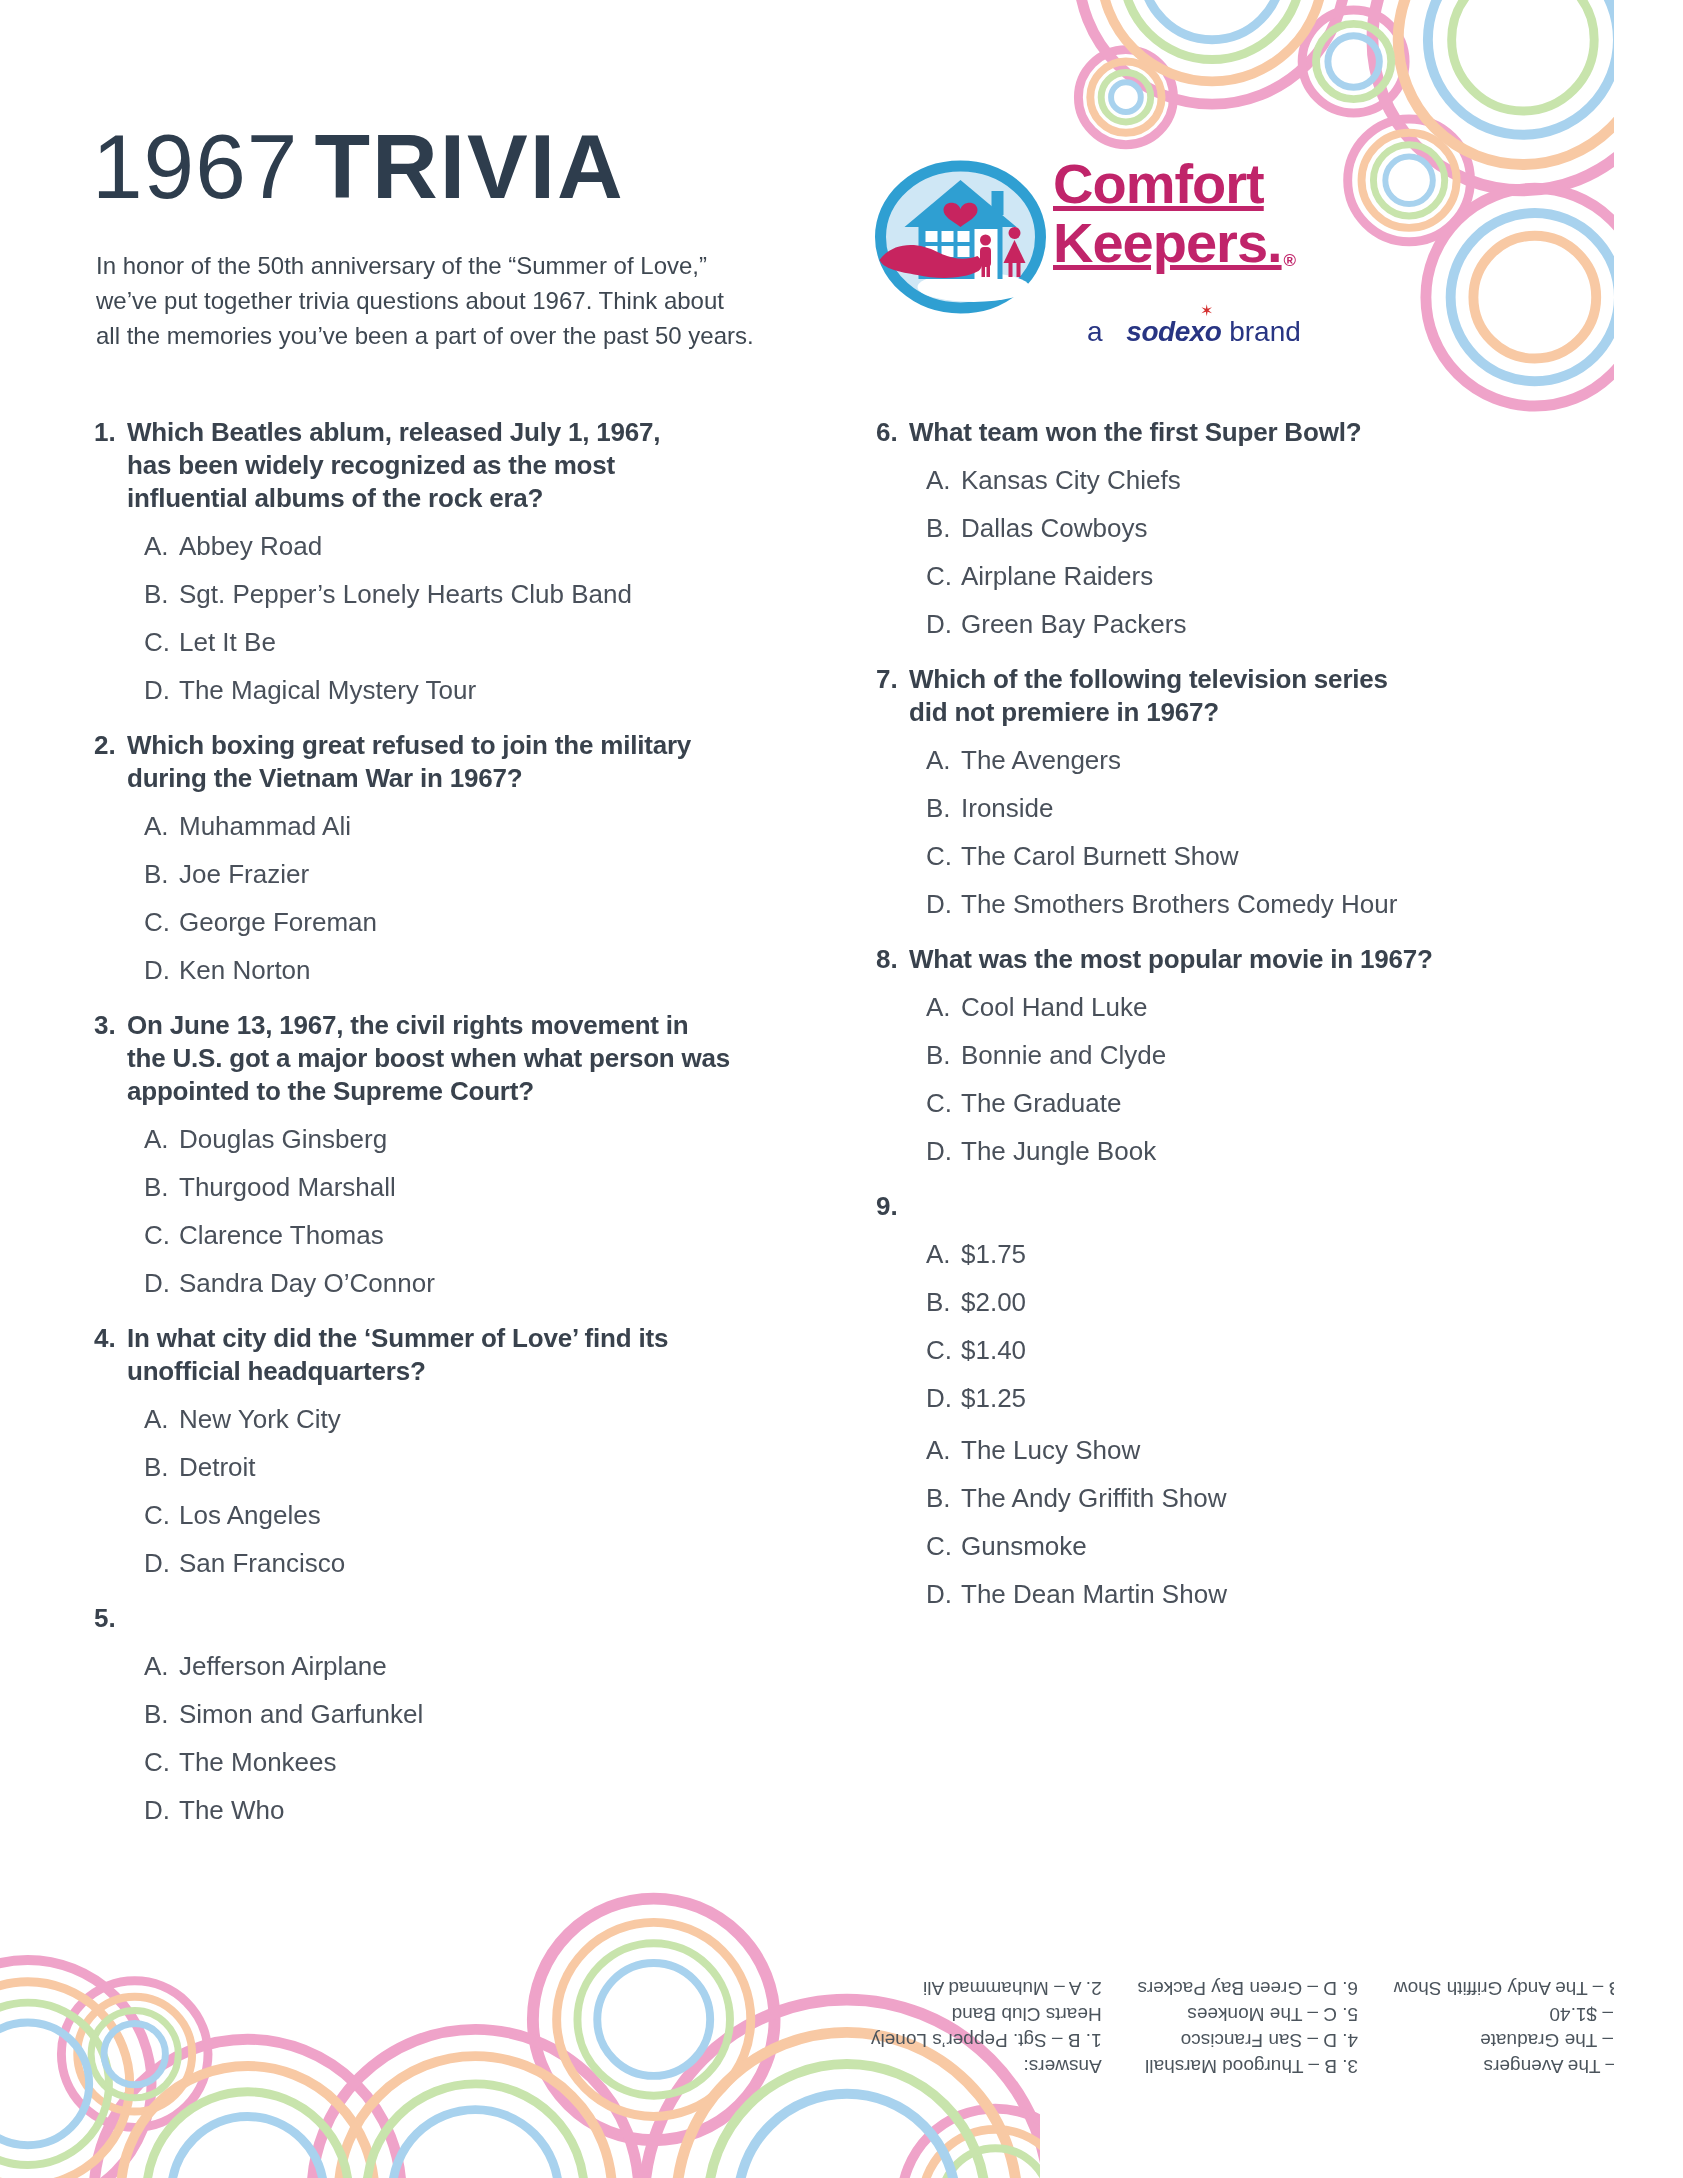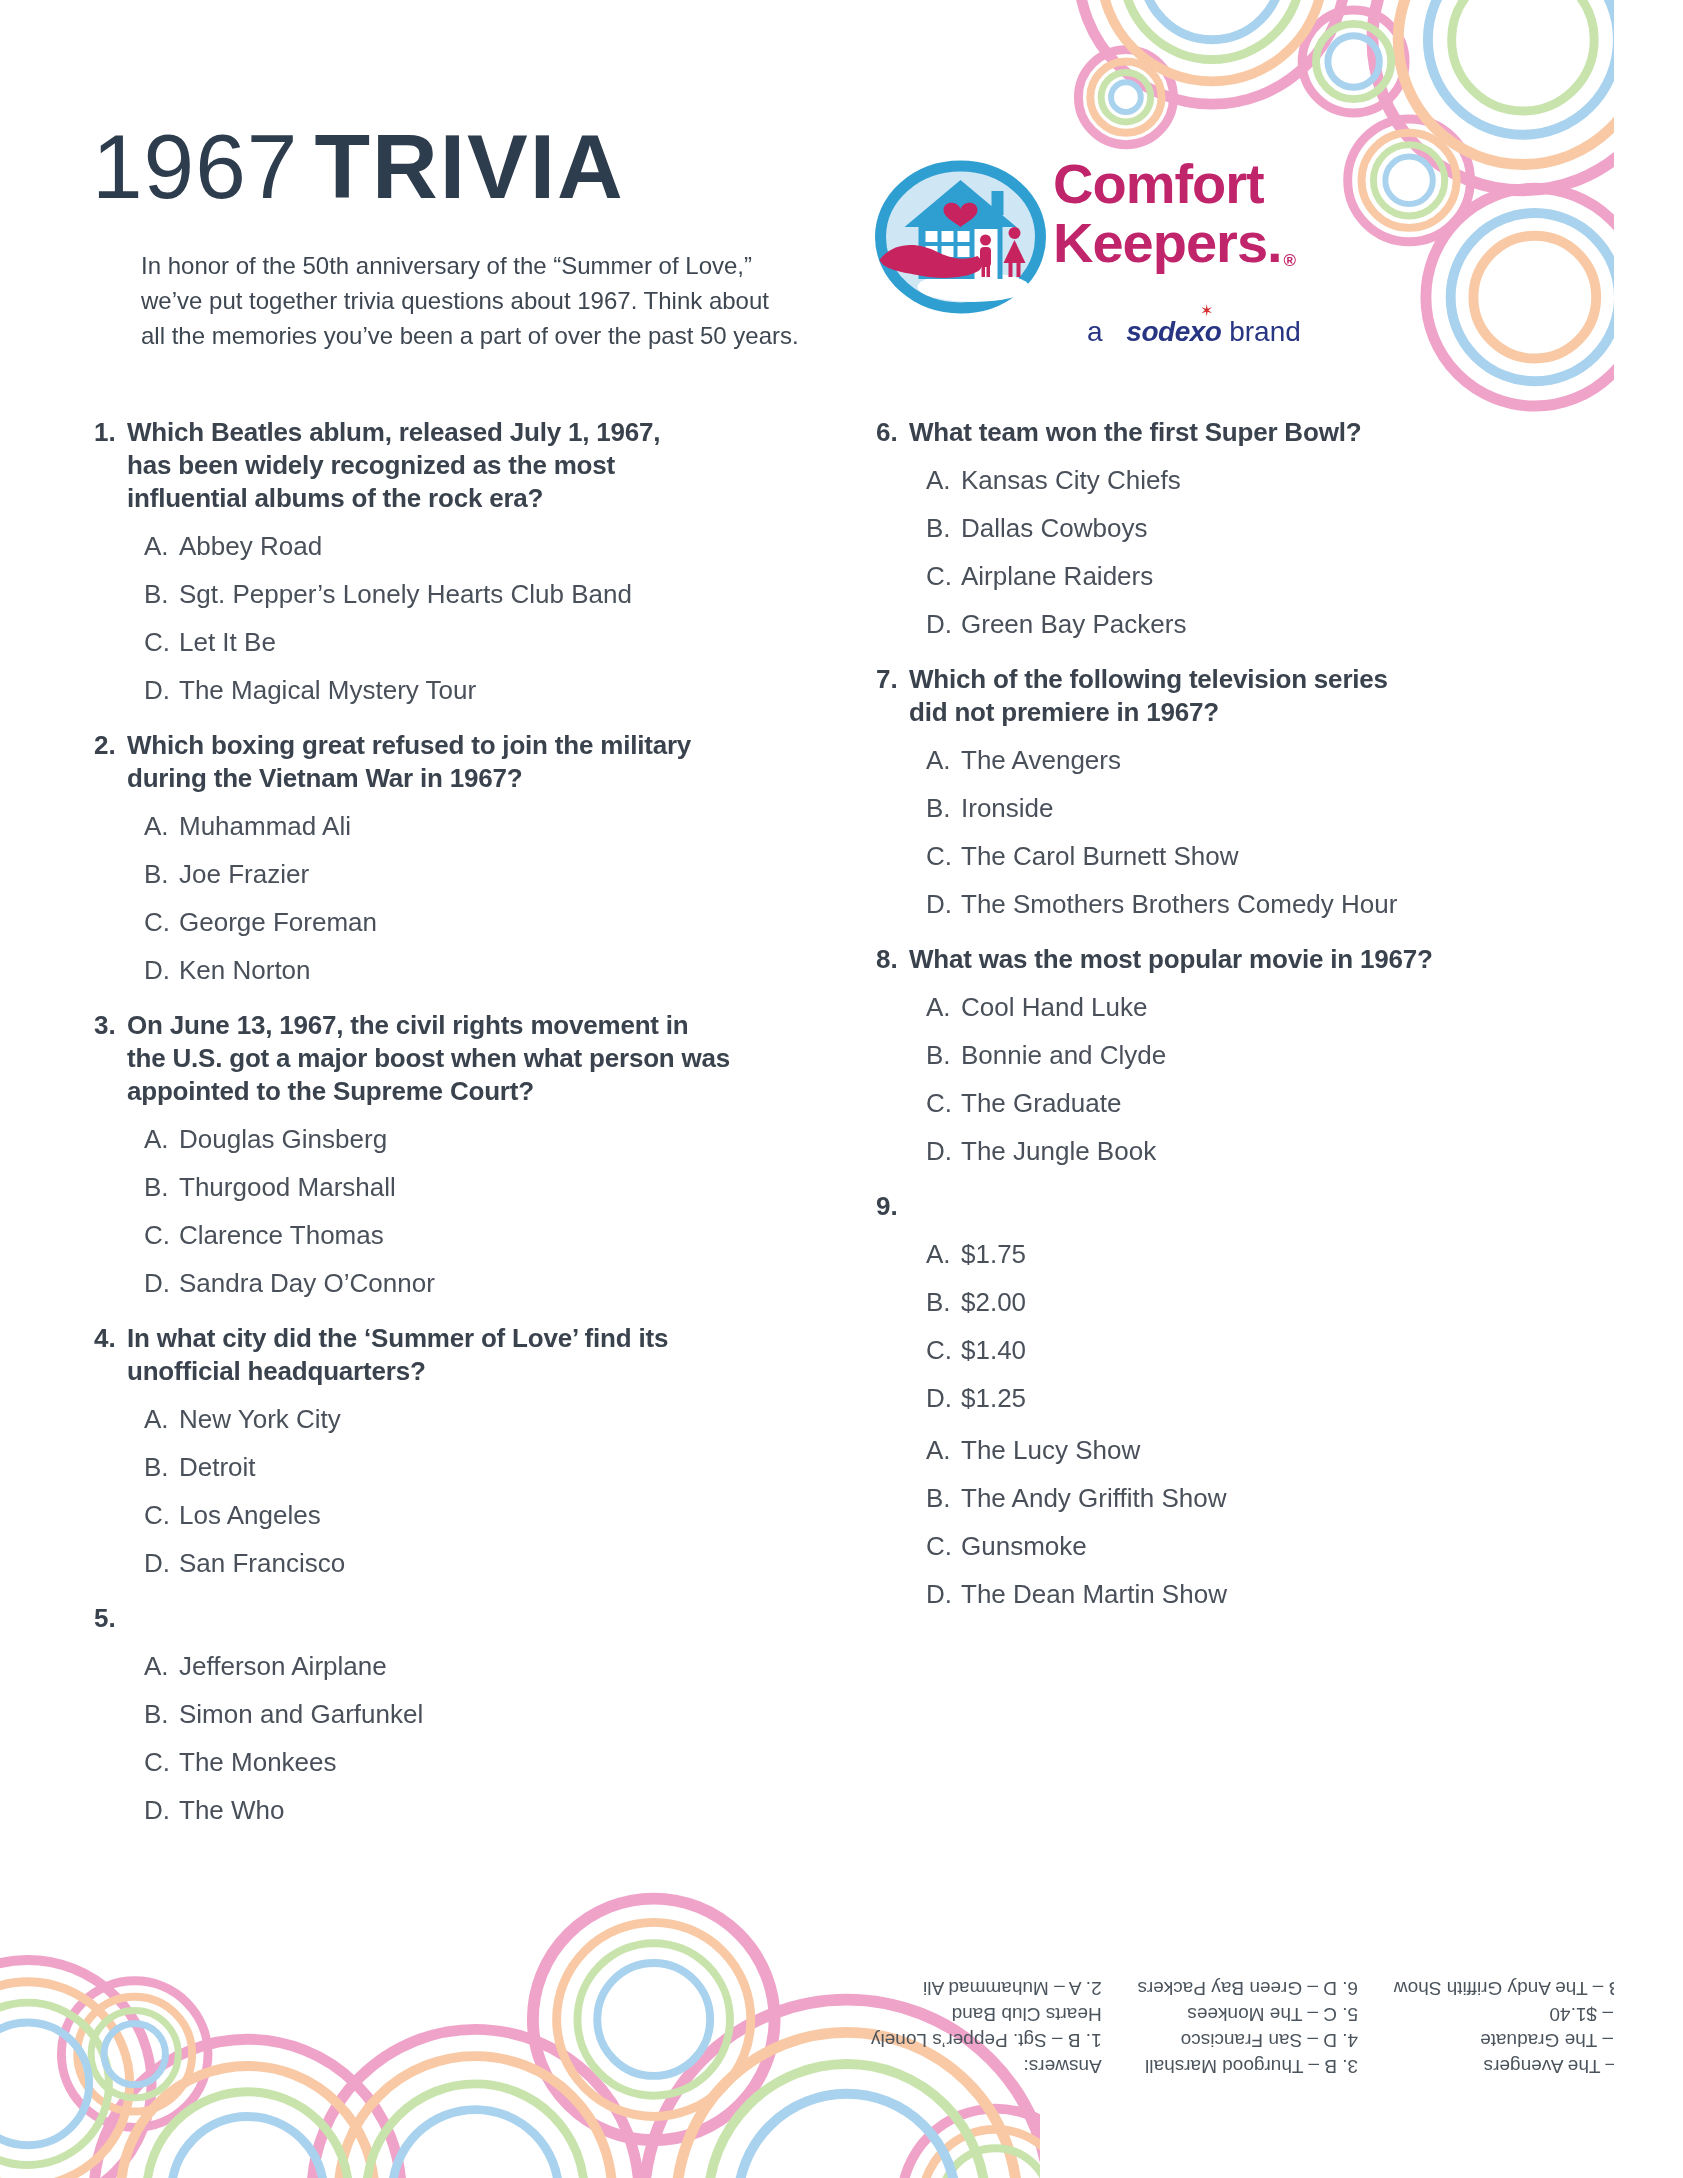--- a/index.html
+++ b/index.html
@@ -9,26 +9,26 @@
   }
   svg.decor { position:absolute; pointer-events:none; }
   #decorTR { top:0; right:0; }
   #decorBL { left:0; top:1851px; }
 
   .title { position:absolute; left:92px; top:115px; font-size:91px; color:#2e3d4d; white-space:nowrap; letter-spacing:1px; }
   .title .t-reg  { font-weight:400; }
   .title .t-bold { font-weight:800; margin-left:16px; letter-spacing:2px; }
 
   .intro { position:absolute; left:96px; top:248px; font-size:24px; line-height:35px;
-           color:#3e4751; white-space:pre-line;margin-left:45px; }
+           color:#3e4751; white-space:pre-line; }
 
   .logo-mark { position:absolute; left:873px; top:145px; width:176px; height:180px; }
 
   .brand { position:absolute; left:1053px; top:154px; color:#c0246a; font-weight:800;
-           font-size:56px; line-height:59px; letter-spacing:-1px; white-space:nowrap; }
+           font-size:56px; line-height:59px; letter-spacing:-1px; white-space:nowrap;text-decoration:underline; }
   .brand .reg { font-size:17px; vertical-align:baseline; position:relative; top:4px; left:2px; font-weight:700; }
 
   .sodexo-line { position:absolute; left:1087px; top:316px; font-size:28px; color:#283583; white-space:nowrap; }
   .sodexo-name { font-weight:800; font-style:italic; letter-spacing:-0.5px;margin-left:16px; }
   .sx-x { position:relative; }
   .sx-star { position:absolute; top:-15px; right:-8px; font-size:16px; color:#d42f2f; font-style:normal; font-weight:400; }
 
   .qcol { position:absolute; top:416px; }
   #qcol-left  { left:94px;  width:634px; }
   #qcol-right { left:876px; width:653px; }

